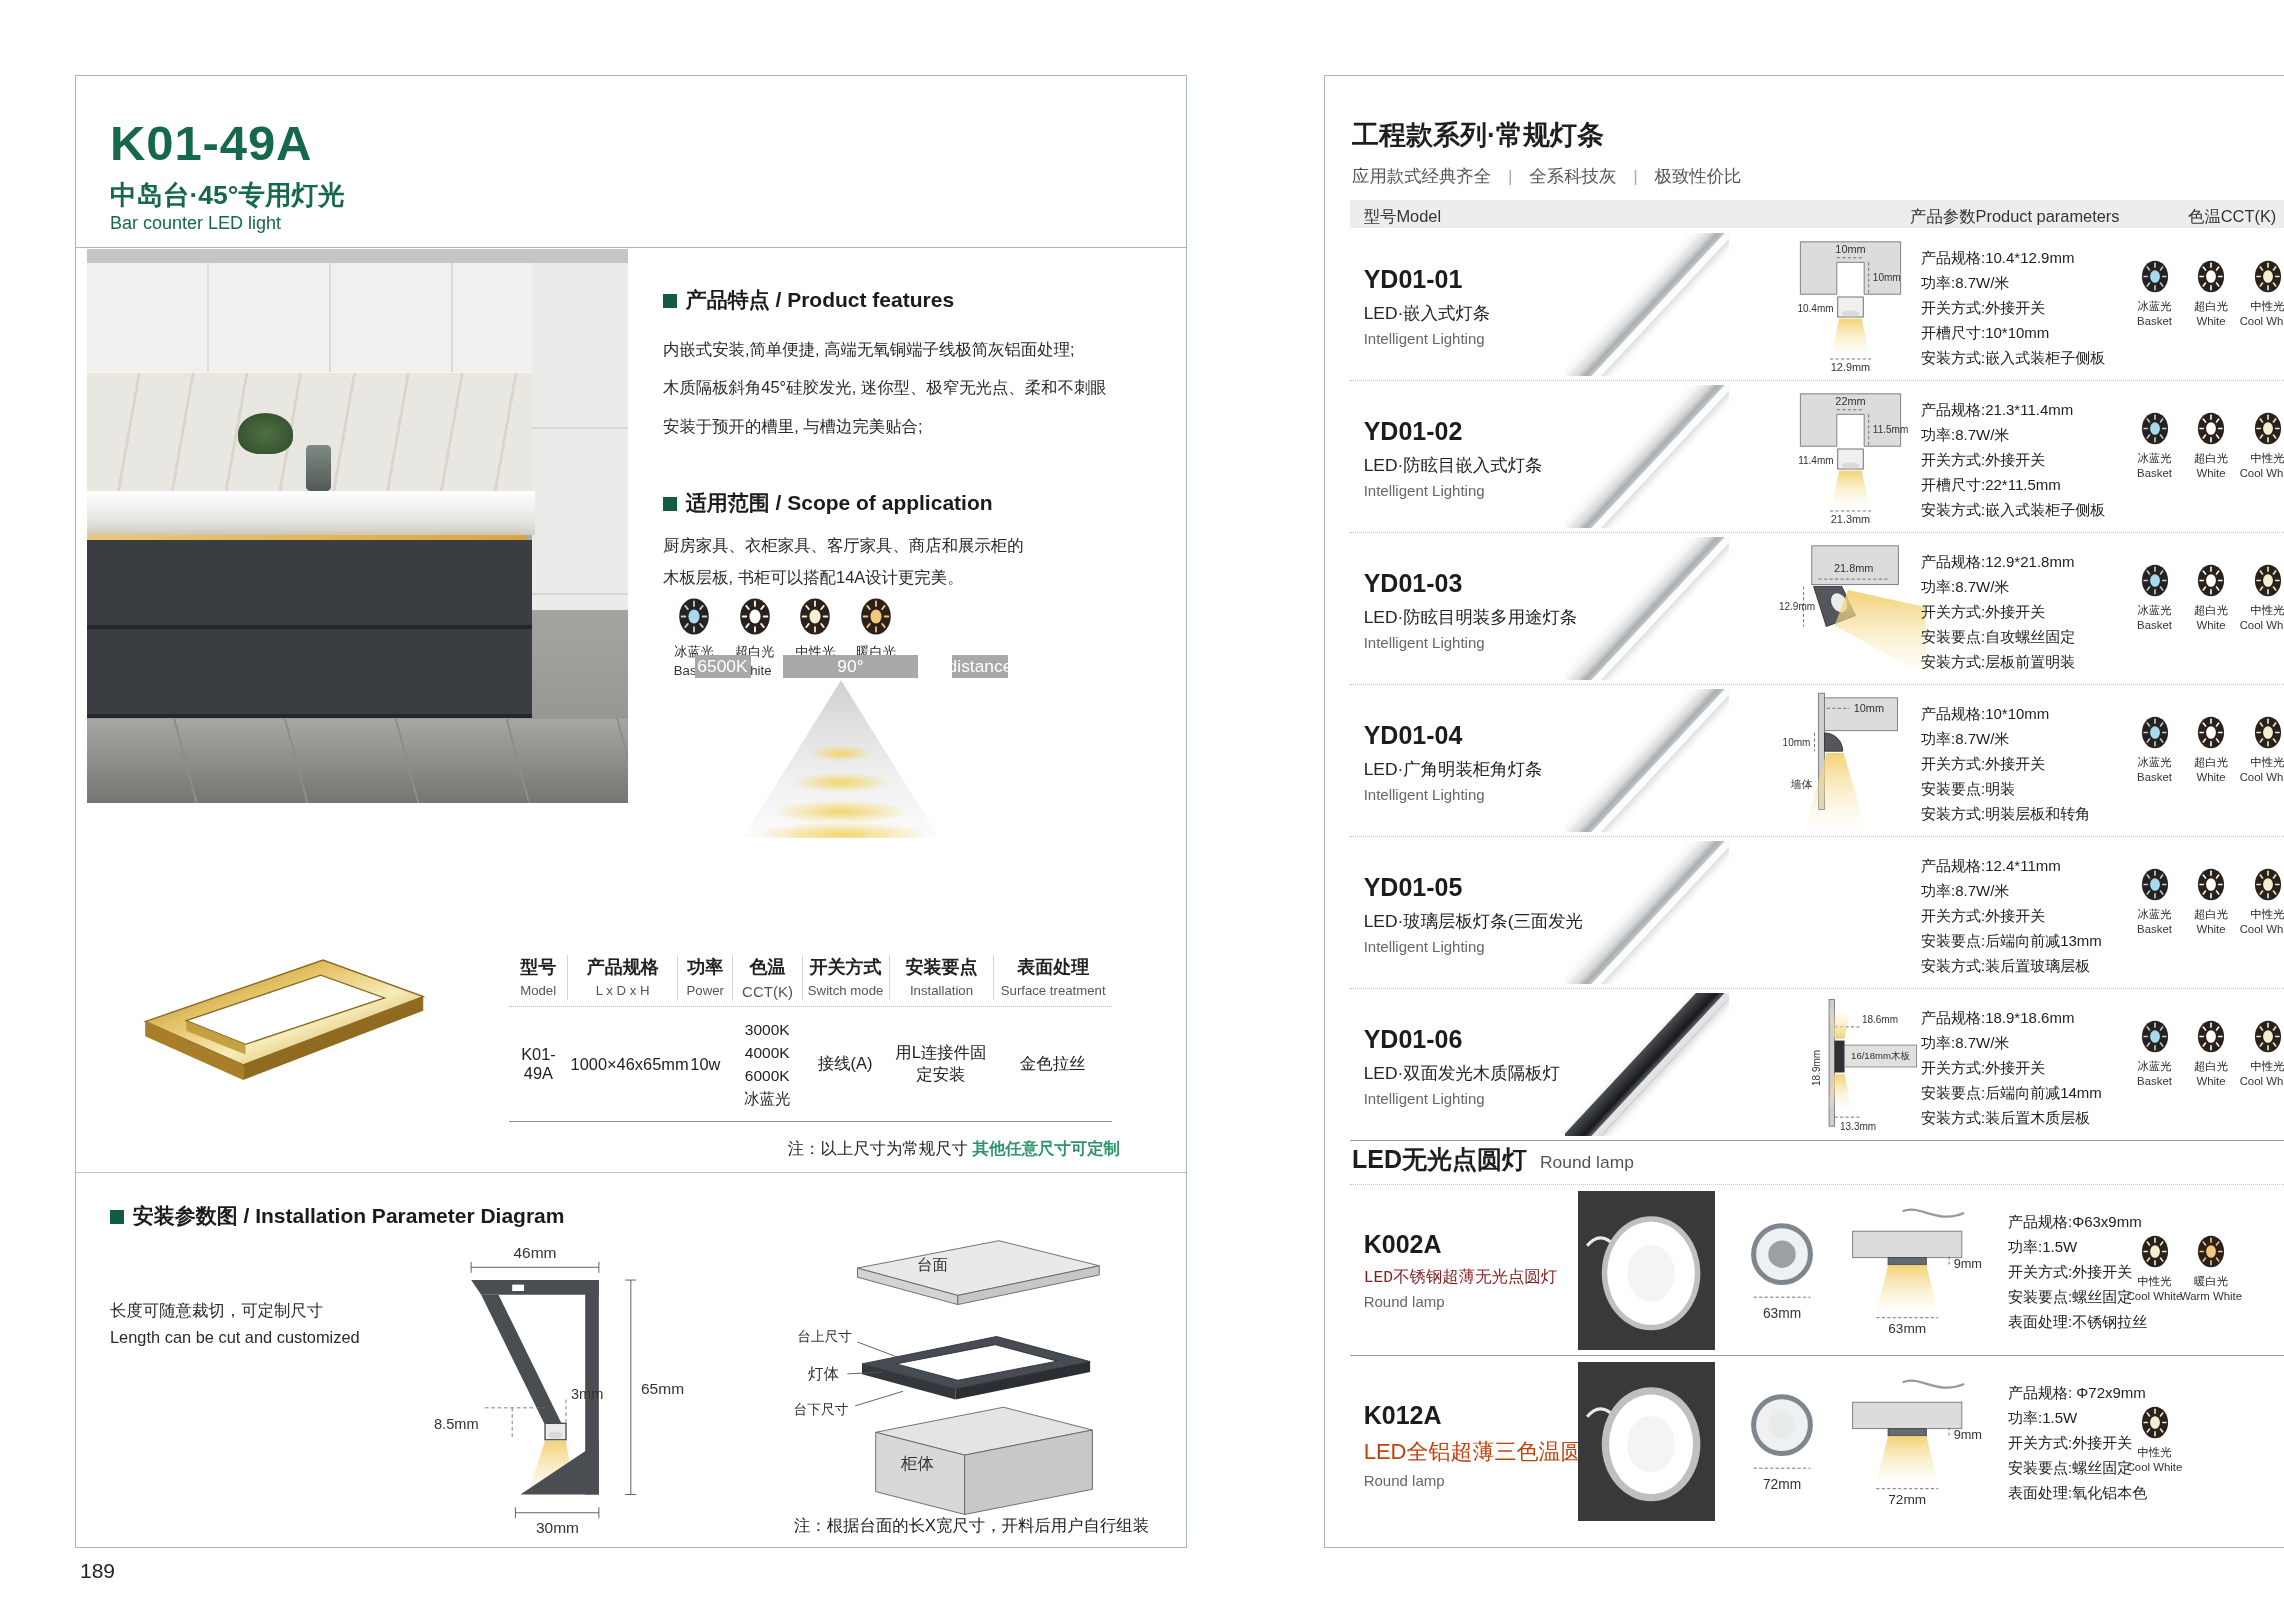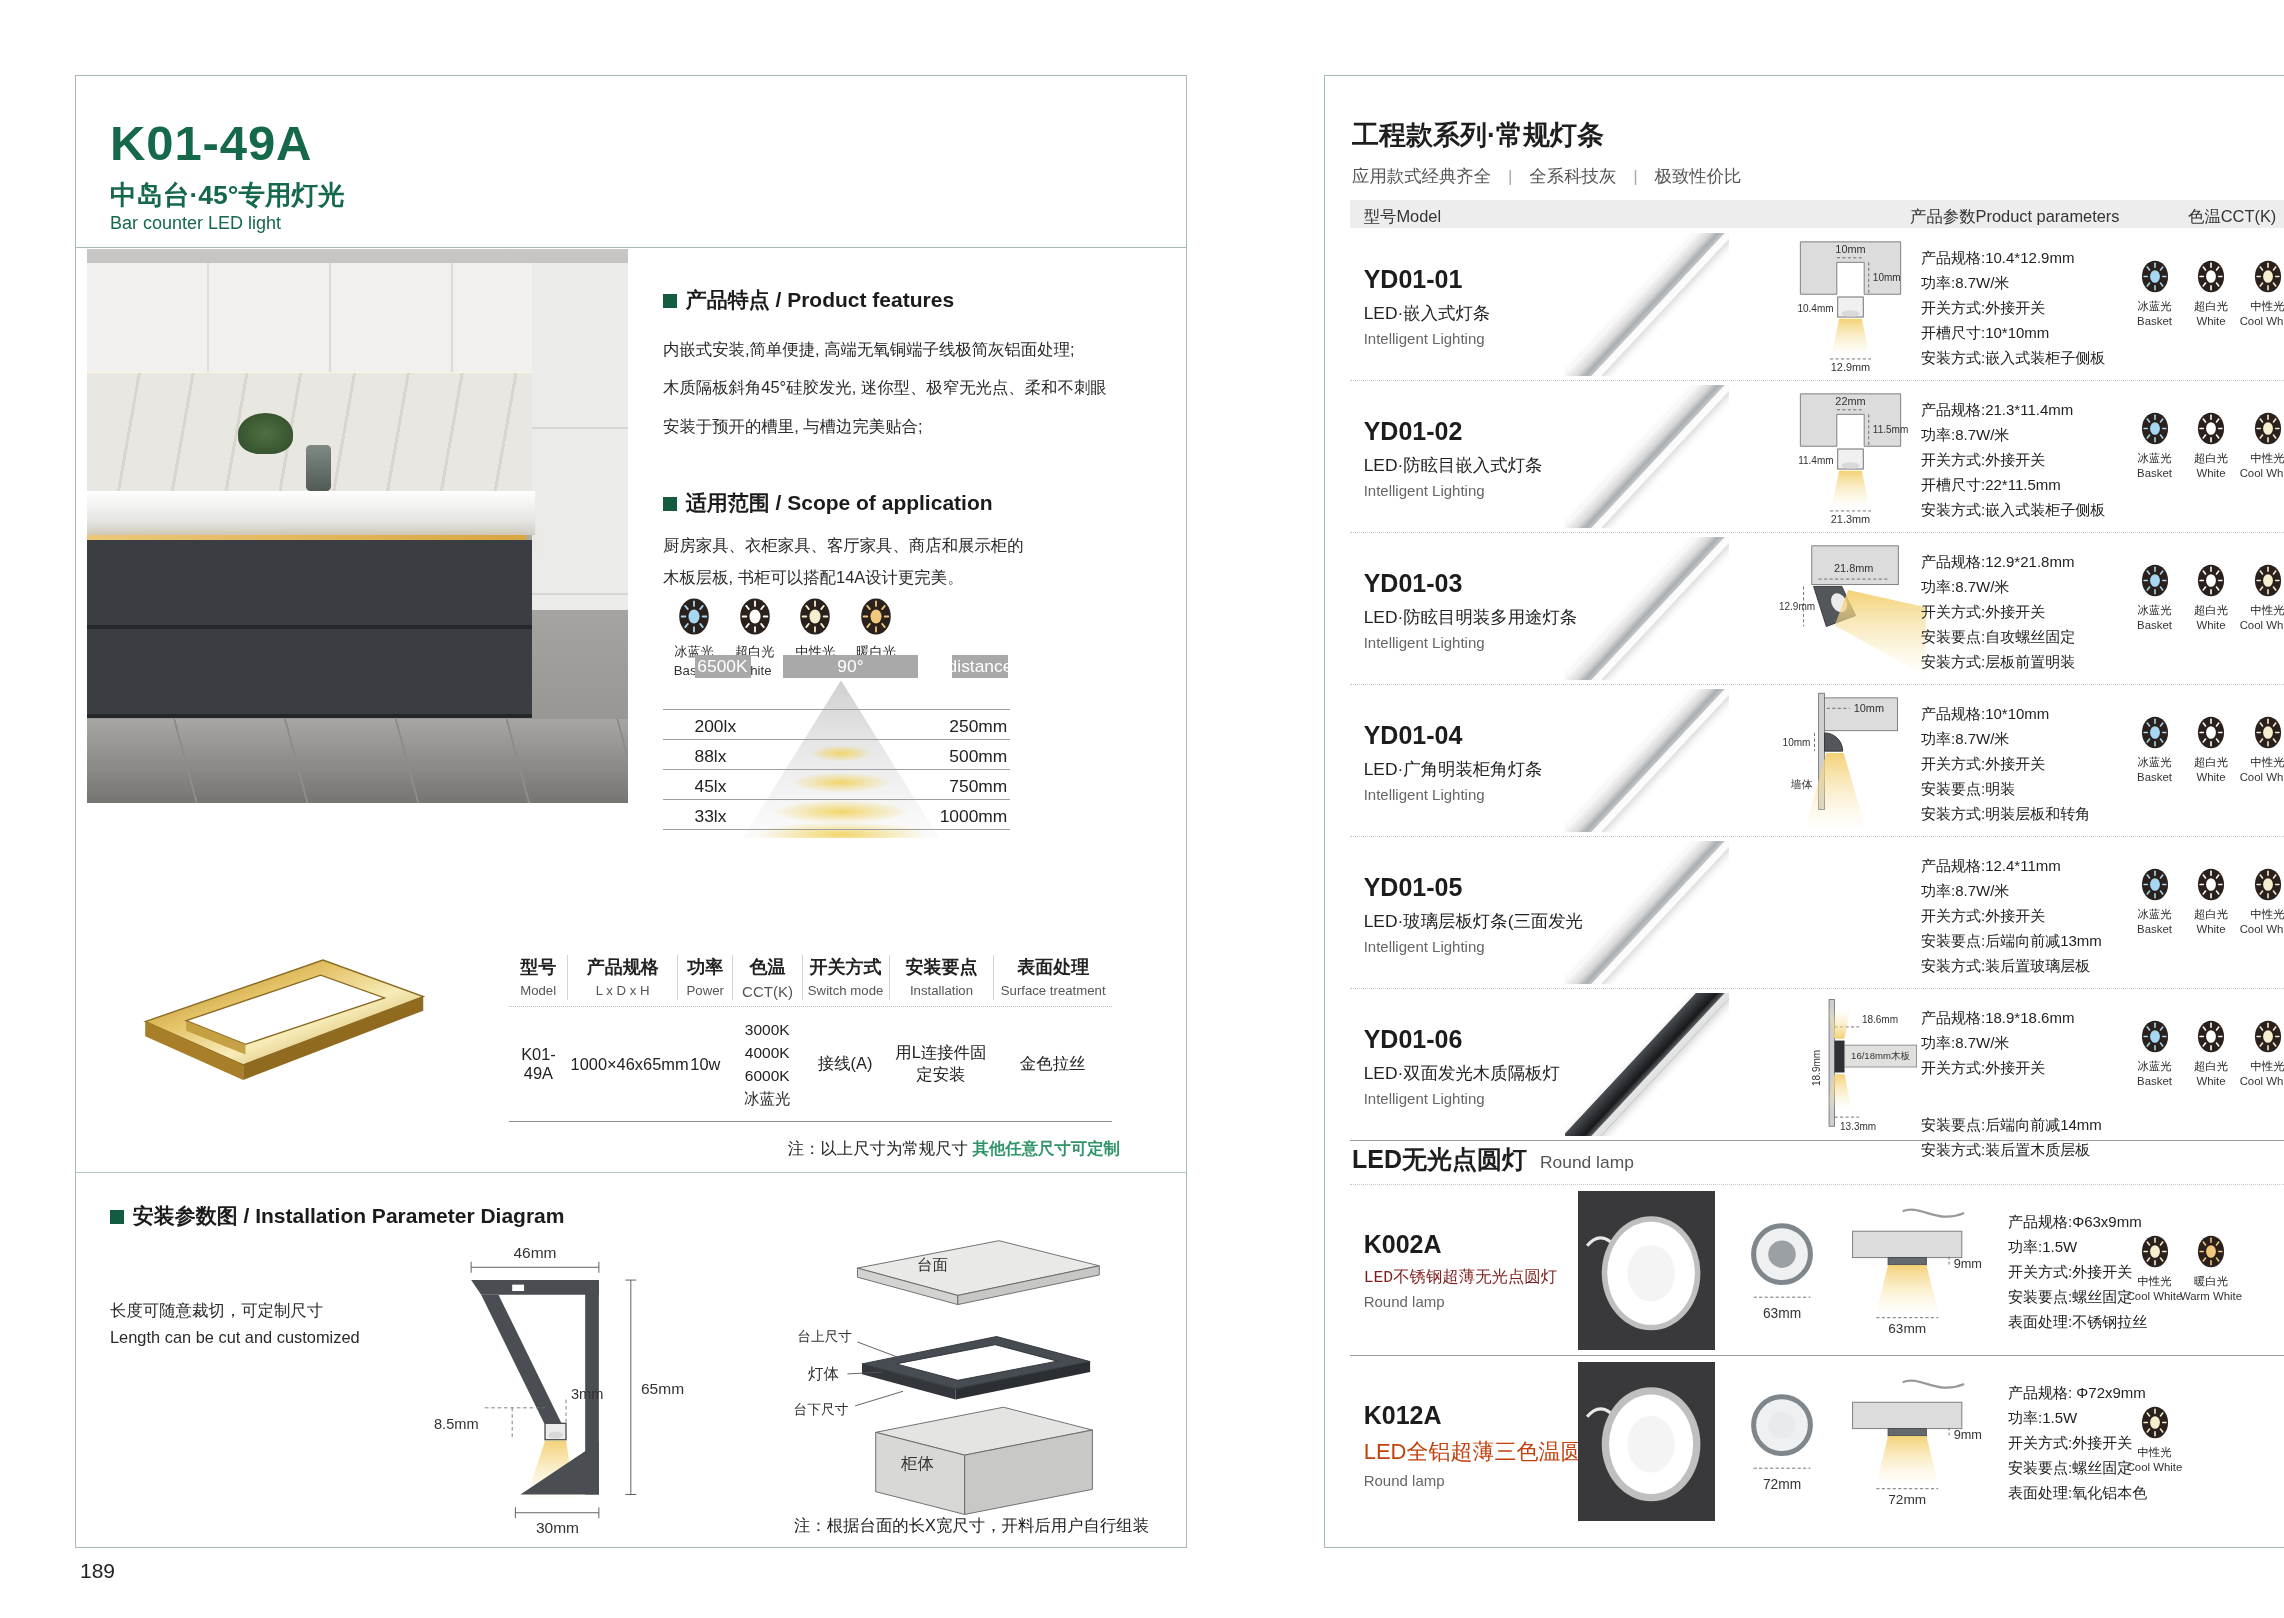--- a/index.html
+++ b/index.html
@@ -158,39 +158,20 @@
       <polygon points="215,0 430,345 0,345" fill="url(#grayCone)"></polygon>
       <ellipse cx="215" cy="160" rx="70" ry="18" fill="url(#spot)"></ellipse>
       <ellipse cx="215" cy="224" rx="110" ry="22" fill="url(#spot)"></ellipse>
       <ellipse cx="215" cy="288" rx="150" ry="26" fill="url(#spot)"></ellipse>
       <ellipse cx="215" cy="338" rx="190" ry="28" fill="url(#spot)"></ellipse>
     </svg>
     <div id="lux-headers">
         <div style="position: absolute; left: 31.5px; top: 0px; width: 56px; height: 23px; background: rgb(169, 169, 169); color: rgb(255, 255, 255); font-size: 17.4px; display: flex; align-items: center; justify-content: center;">6500K</div>
         <div style="position: absolute; left: 120px; top: 0px; width: 135px; height: 23px; background: rgb(169, 169, 169); color: rgb(255, 255, 255); font-size: 17.4px; display: flex; align-items: center; justify-content: center;">90°</div>
         <div style="position: absolute; left: 289px; top: 0px; width: 56px; height: 23px; background: rgb(169, 169, 169); color: rgb(255, 255, 255); font-size: 17.4px; display: flex; align-items: center; justify-content: center;">distance</div>
-      </div>
-    <div id="lux-rows" class="abs" style="left:0;top:54px;width:347px;">
-        <div style="position: relative; height: 29px; border-top: 0.9px solid rgb(158, 158, 158);">
-          <div style="position: absolute; left: 31.5px; top: 5.5px; font-size: 17.4px; color: rgb(34, 34, 34); z-index: 2;">200lx</div>
-          <div style="position: absolute; right: 2.7px; top: 5.5px; font-size: 17.4px; color: rgb(34, 34, 34); z-index: 2;">250mm</div>
-        </div>
-        <div style="position: relative; height: 29px; border-top: 0.9px solid rgb(158, 158, 158);">
-          <div style="position: absolute; left: 31.5px; top: 5.5px; font-size: 17.4px; color: rgb(34, 34, 34); z-index: 2;">88lx</div>
-          <div style="position: absolute; right: 2.7px; top: 5.5px; font-size: 17.4px; color: rgb(34, 34, 34); z-index: 2;">500mm</div>
-        </div>
-        <div style="position: relative; height: 29px; border-top: 0.9px solid rgb(158, 158, 158);">
-          <div style="position: absolute; left: 31.5px; top: 5.5px; font-size: 17.4px; color: rgb(34, 34, 34); z-index: 2;">45lx</div>
-          <div style="position: absolute; right: 2.7px; top: 5.5px; font-size: 17.4px; color: rgb(34, 34, 34); z-index: 2;">750mm</div>
-        </div>
-        <div style="position: relative; height: 29px; border-top: 0.9px solid rgb(158, 158, 158);">
-          <div style="position: absolute; left: 31.5px; top: 5.5px; font-size: 17.4px; color: rgb(34, 34, 34); z-index: 2;">33lx</div>
-          <div style="position: absolute; right: 2.7px; top: 5.5px; font-size: 17.4px; color: rgb(34, 34, 34); z-index: 2;">1000mm</div>
-        </div>
-        <div style="height: 0px; border-top: 0.9px solid rgb(158, 158, 158);"></div>
       </div>
   </div>
 
   <svg class="abs" style="left:55px;top:859px;" width="311" height="196" viewBox="0 0 680 430">
     <path d="M30,190 L420,55 L640,135 L245,285 Z M120,188 L415,88 L555,138 L250,240 Z" fill="url(#gold)" fill-rule="evenodd" stroke="#8a6a22" stroke-width="3"></path>
     <path d="M30,190 L245,285 L245,318 L30,222 Z" fill="#a87f28"></path>
     <path d="M245,285 L640,135 L640,166 L245,318 Z" fill="#8f6a1f"></path>
     <path d="M120,188 L250,240 L250,262 L120,210 Z" fill="#c09a3a" opacity="0.9"></path>
   </svg>
 
@@ -742,21 +723,21 @@
     <text x="98" y="160" font-size="22" fill="#333" transform="rotate(-90 98 160)" text-anchor="middle">18.9mm</text>
     <polygon points="130,174 152,174 166,248 114,248" fill="url(#coneFade)"></polygon>
     <line x1="130" y1="268" x2="184" y2="268" stroke="#666" stroke-width="2" stroke-dasharray="7 5"></line>
     <text x="142" y="296" font-size="22" fill="#333">13.3mm</text>
           </svg>
         </div>
         <div style="position: absolute; left: 571px; top: 16.4px;">
           <div style="font-size: 15px; line-height: 25px; color: rgb(34, 34, 34); white-space: nowrap;">产品规格:18.9*18.6mm</div>
           <div style="font-size: 15px; line-height: 25px; color: rgb(34, 34, 34); white-space: nowrap;">功率:8.7W/米</div>
           <div style="font-size: 15px; line-height: 25px; color: rgb(34, 34, 34); white-space: nowrap;">开关方式:外接开关</div>
-          <div style="font-size: 15px; line-height: 25px; color: rgb(34, 34, 34); white-space: nowrap; margin-top: 32px;">安装要点:后端向前减14mm</div>
+          <div style="font-size: 15px; line-height: 25px; color: rgb(34, 34, 34); white-space: nowrap;">安装要点:后端向前减14mm</div>
           <div style="font-size: 15px; line-height: 25px; color: rgb(34, 34, 34); white-space: nowrap;">安装方式:装后置木质层板</div>
         </div>
         <div style="position: absolute; left: 779px; top: 30px; display: flex; gap: 5.5px;">
           <div style="display: flex; flex-direction: column; align-items: center; width: 51px;">
             <svg width="28" height="35" viewBox="0 0 60 74">
       <ellipse cx="30" cy="37" rx="28" ry="34" fill="#2a211c"></ellipse>
       <ellipse cx="30" cy="37" rx="10.5" ry="13.5" fill="#a6d8f2"></ellipse>
               <line x1="46.5" y1="37.0" x2="53.5" y2="37.0" stroke="#a6d8f2" stroke-width="3.4" stroke-linecap="round"></line>
               <line x1="41.7" y1="51.1" x2="46.6" y2="57.2" stroke="#a6d8f2" stroke-width="3.4" stroke-linecap="round"></line>
               <line x1="30.0" y1="57.0" x2="30.0" y2="65.5" stroke="#a6d8f2" stroke-width="3.4" stroke-linecap="round"></line>

